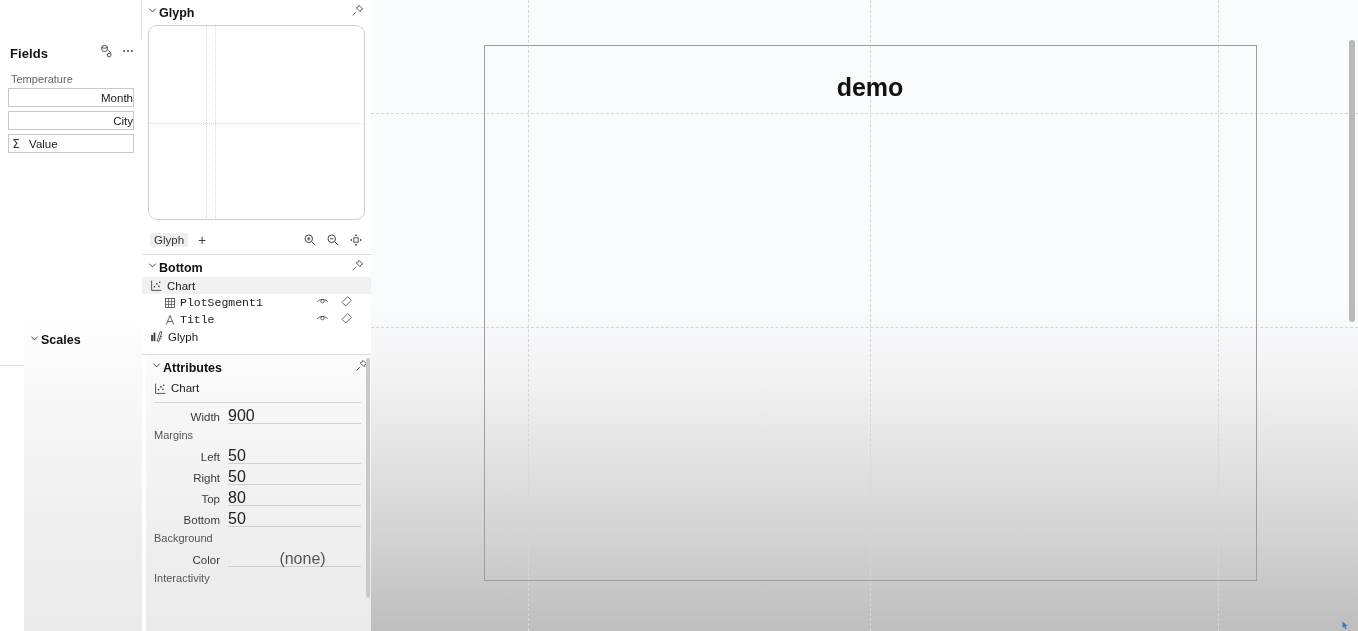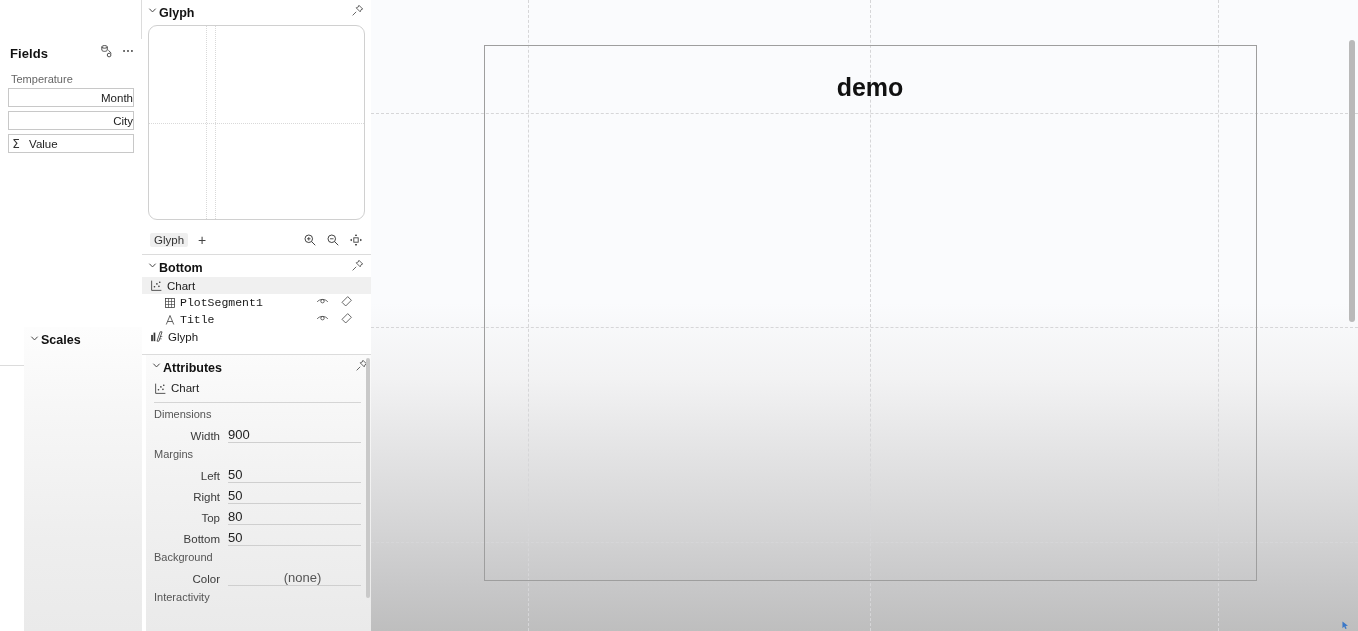--- a/index.html
+++ b/index.html
@@ -139,21 +139,21 @@
     font-size: 11px; color: #555; padding: 5px 0 2px 8px;
   }
   .attr-row {
     display: flex; align-items: flex-end; height: 21px; padding-left: 8px; padding-right: 14px;
   }
   .attr-label {
     width: 74px; text-align: right; font-size: 11.5px; color: #3a3a3a;
     padding-right: 8px; padding-bottom: 1px;
   }
   .attr-value {
-    flex: 1; font-size: 13px; color: #222;
+    flex: 1; font-size: 16px; color: #222;
     border-bottom: 1px solid #cfcfcf; padding-bottom: 1px; line-height: 13px;
   }
   .attr-row.color .attr-value { color: #555; padding-left: 16px; text-align: center; }
   .attr-row.color .attr-label { width: 74px; }
   .mid-scroll {
     position: absolute; right: 0; top: 358px; width: 4px; height: 240px;
     background: #c9c9c9; border-radius: 2px;
   }
 
   
@@ -418,21 +418,20 @@
             <circle cx="5.5" cy="9.5" r="1" fill="#333"></circle>
             <circle cx="8.5" cy="6" r="1" fill="#333"></circle>
             <circle cx="12" cy="4" r="1" fill="#333"></circle>
             <circle cx="11" cy="9" r="1" fill="#333"></circle>
           </svg>
         </span>
         <span class="ao-label">Chart</span>
       </div>
       <div class="attrs-rule"></div>
 
-      <div class="attr-section">Dimensions</div>
       <div class="attr-row">
         <span class="attr-label">Width</span>
         <span class="attr-value">900</span>
       </div>
 
       <div class="attr-section">Margins</div>
       <div class="attr-row">
         <span class="attr-label">Left</span>
         <span class="attr-value">50</span>
       </div>

